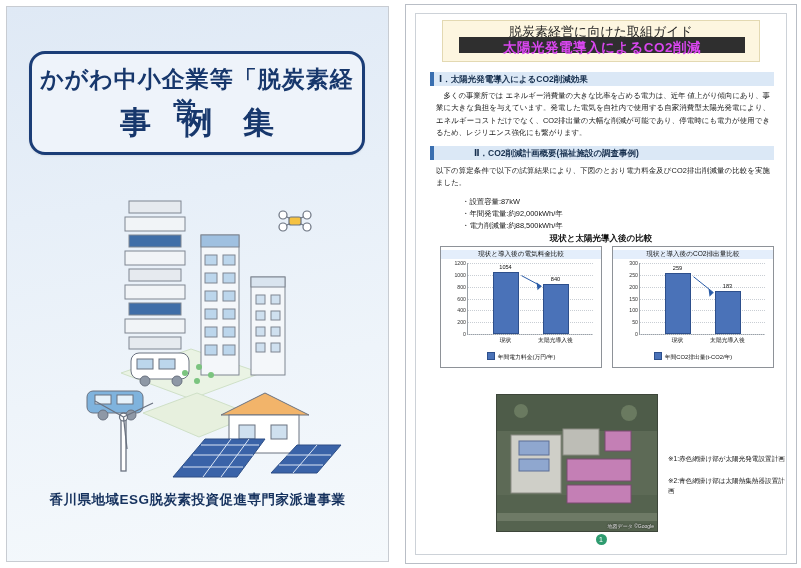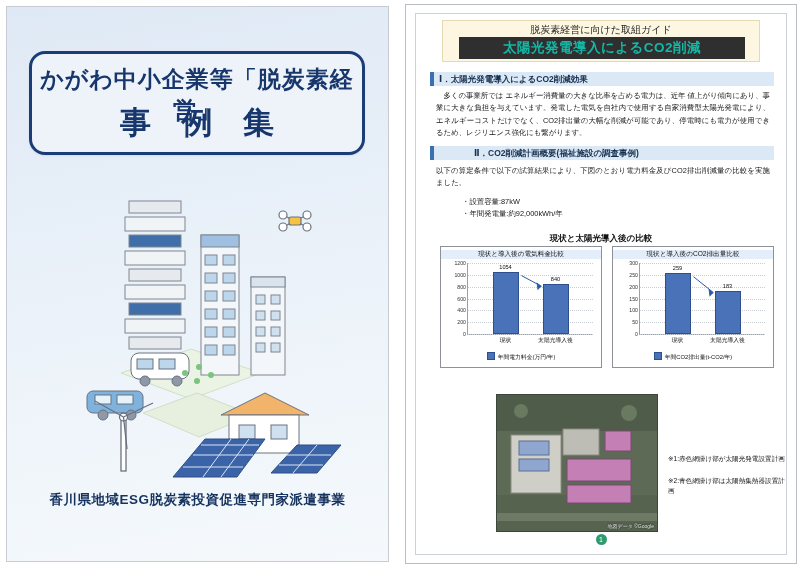--- a/index.html
+++ b/index.html
@@ -103,29 +103,29 @@
     width: 318px; height: 42px;
     background: #fdf6e0;
     border: 1px solid #e3d9b2;
     box-sizing: border-box;
   }
   #doc-head-sub {
     position: absolute;
     left: 0; top: 2px;
     width: 100%;
     text-align: center;
-    font-size: 10px;
+    font-size: 13px;
     color: #1d1d1d;
   }
   #doc-head-main {
     position: absolute;
     left: 16px; top: 16px;
-    width: 286px; height: 22px;
+    width: 286px; height: 16px;
     background: #2f2f2f;
-    color: #14b8a6;
+    color: #d946ef;
     font-size: 13.5px;
     font-weight: bold;
     text-align: center;
     line-height: 22px;
     letter-spacing: 0.5px;
   }
 
   .sec-bar {
     position: absolute;
     left: 14px;
@@ -447,20 +447,21 @@
 
       <div class="sec-bar" id="sec1-bar">Ⅰ．太陽光発電導入によるCO2削減効果</div>
       <div class="body-text" id="sec1-text">　多くの事業所では エネルギー消費量の大きな比率を占める電力は、近年 値上がり傾向にあり、事業に大きな負担を与えています。発電した電気を自社内で使用する自家消費型太陽光発電により、エネルギーコストだけでなく、CO2排出量の大幅な削減が可能であり、停電時にも電力が使用できるため、レジリエンス強化にも繋がります。</div>
 
       <div class="sec-bar" id="sec2-bar">Ⅱ．CO2削減計画概要(福祉施設の調査事例)</div>
       <div class="body-text" id="sec2-text">以下の算定条件で以下の試算結果により、下図のとおり電力料金及びCO2排出削減量の比較を実施ました。</div>
 
       <div id="spec-list">
         <div>・設置容量:87kW</div>
         <div>・年間発電量:約92,000kWh/年</div>
+        <div>・電力削減量:約88,500kWh/年</div>
       </div>
 
       <div id="charts-title">現状と太陽光導入後の比較</div>
 
       <div class="chart-box" id="chart-left">
         <div class="chart-title">現状と導入後の電気料金比較</div>
         <div class="chart-plot" id="plot-left">
             <div class="gridline" style="top: 71px;"></div>
             <div class="ytick" style="top: 71px;">0</div>
             <div class="gridline" style="top: 59.1667px;"></div>

